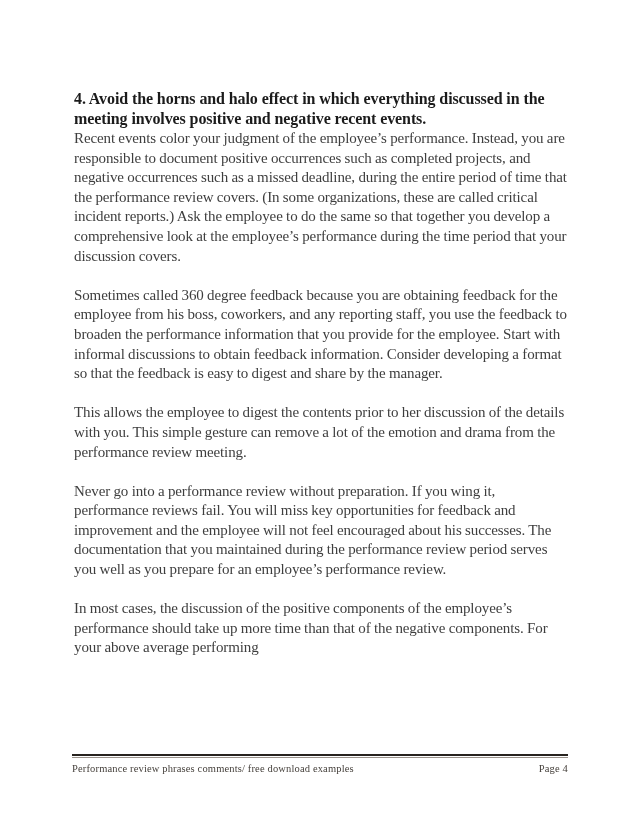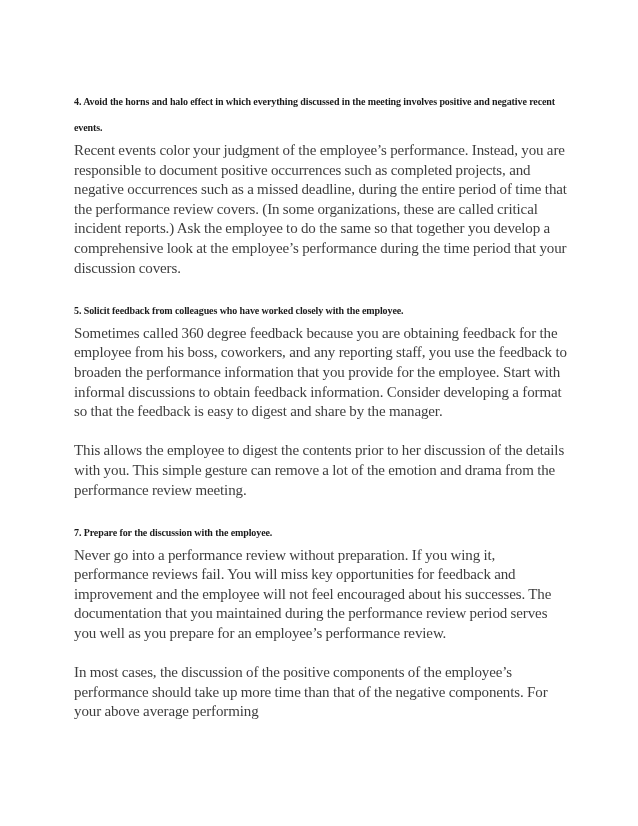--- a/index.html
+++ b/index.html
@@ -19,22 +19,22 @@
     position: absolute;
     left: 74px;
     top: 89px;
     width: 494px;
   }
   section.doc-section {
     margin: 0 0 19.6px 0;
   }
   .heading {
     margin: 0;
-    font-size: 10px;
-    line-height: 26px;
+    font-size: 16px;
+    line-height: 20px;
     font-weight: bold;
     color: var(--heading-color, #1b1b1b);
     letter-spacing: -0.1px;
   }
   .heading .num-regular {
     font-weight: normal;
     color: var(--body-color, #3e3e3e);
   }
   .body-text {
     margin: 0;
@@ -74,29 +74,35 @@
 <body>
 
 <div class="page">
 
   <div class="content">
       <section class="doc-section">
         <h2 class="heading"><span>4. </span><span>Avoid the horns and halo effect in which everything discussed in the meeting involves positive and negative recent events.</span></h2>
         <p class="body-text">Recent events color your judgment of the employee’s performance. Instead, you are responsible to document positive occurrences such as completed projects, and negative occurrences such as a missed deadline, during the entire period of time that the performance review covers. (In some organizations, these are called critical incident reports.) Ask the employee to do the same so that together you develop a comprehensive look at the employee’s performance during the time period that your discussion covers.</p>
       </section>
       <section class="doc-section">
-        <h2 class="heading"><span>5. </span><span>Solicit feedback from colleagues who have worked closely with the employee.</span></h2>
         <p class="body-text">Sometimes called 360 degree feedback because you are obtaining feedback for the employee from his boss, coworkers, and any reporting staff, you use the feedback to broaden the performance information that you provide for the employee. Start with informal discussions to obtain feedback information. Consider developing a format so that the feedback is easy to digest and share by the manager.</p>
       </section>
       <section class="doc-section">
         <p class="body-text">This allows the employee to digest the contents prior to her discussion of the details with you. This simple gesture can remove a lot of the emotion and drama from the performance review meeting.</p>
       </section>
       <section class="doc-section">
-        <h2 class="heading"><span>7. </span><span>Prepare for the discussion with the employee.</span></h2>
         <p class="body-text">Never go into a performance review without preparation. If you wing it, performance reviews fail. You will miss key opportunities for feedback and improvement and the employee will not feel encouraged about his successes. The documentation that you maintained during the performance review period serves you well as you prepare for an employee’s performance review.</p>
       </section>
       <section class="doc-section">
         <p class="body-text">In most cases, the discussion of the positive components of the employee’s performance should take up more time than that of the negative components. For your above average performing</p>
       </section>
     </div>
 
+  <div class="footer">
+    <div class="rule-thick"></div>
+    <div class="rule-thin"></div>
+    <div class="footer-row">
+      <span>Performance review phrases comments/ free download examples</span>
+      <span>Page 4</span>
+    </div>
+  </div>
 
 </div>
 
 </body></html>

